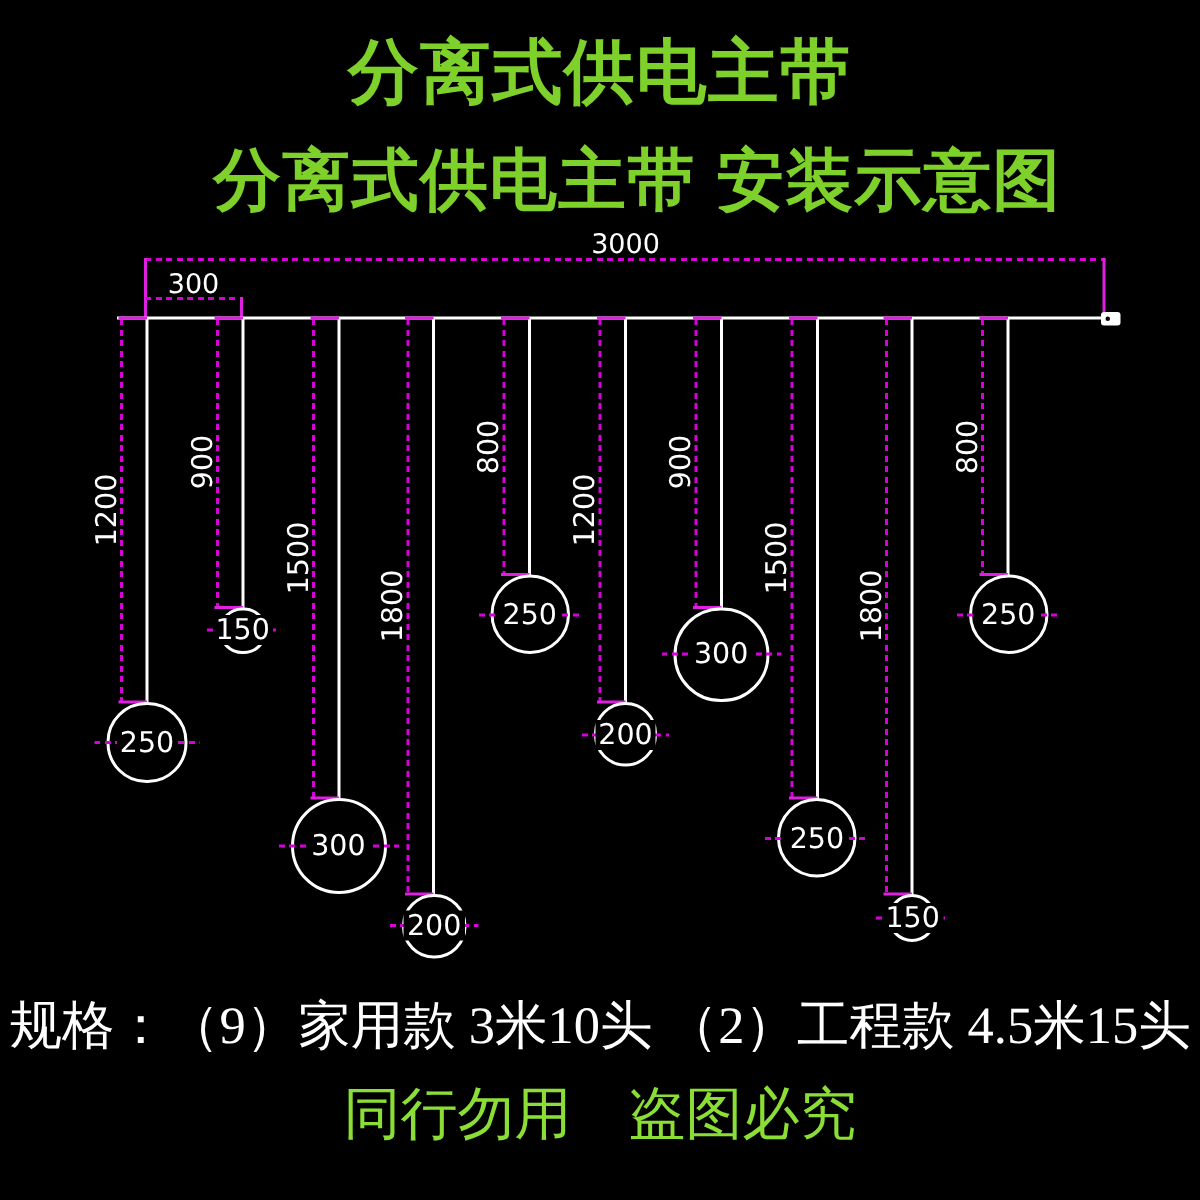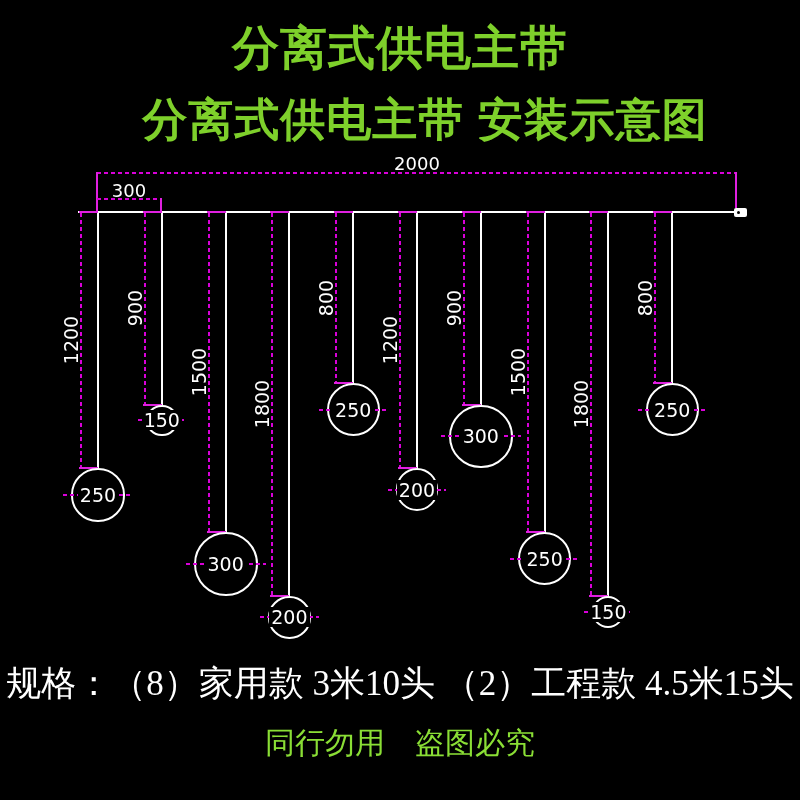--- a/index.html
+++ b/index.html
@@ -13,33 +13,33 @@
   .mg-solid{background:#e020e0;}
   .wire{width:2px;background:#ffffff;}
   .num{color:#ffffff;font-size:18px;white-space:nowrap;transform:translate(-50%,-50%);}
   .dim-label{color:#ffffff;font-size:19px;white-space:nowrap;transform:translate(-50%,-50%) rotate(-90deg);}
   .ball{border:2px solid #ffffff;border-radius:50%;background:#000;box-sizing:border-box;display:flex;align-items:center;justify-content:center;}
   .ball-label{position:relative;z-index:2;color:#ffffff;font-size:19px;background:#000;padding:0 2px;white-space:nowrap;line-height:20px;}
   .dia-dash{z-index:1;}
   #belt-connector{background:#ffffff;border-radius:2px;}
   #connector-dot{background:#000;border-radius:50%;}
   #spec-text{top:663px;left:0;width:100%;text-align:center;color:#ffffff;font-size:35px;line-height:42px;font-family:"Liberation Serif",serif;white-space:pre;}
-  #watermark-text{top:726px;left:0;width:100%;text-align:center;font-size:30px;line-height:34px;font-family:"Liberation Serif",serif;white-space:pre;}
+  #watermark-text{top:726px;left:0;width:100%;text-align:center;font-size:38px;line-height:34px;font-family:"Liberation Serif",serif;white-space:pre;}
 </style>
 </head>
 <body style="background: rgb(0, 0, 0);">
 
 <div class="abs title" id="title-line1" style="color: rgb(126, 208, 43);">分离式供电主带</div>
 <div class="abs title" id="title-line2" style="color: rgb(126, 208, 43);">分离式供电主带 安装示意图</div>
 
 <div class="abs" id="diagram">
   <div class="abs mg-dash-h" style="left:97px;top:172px;width:640px;"></div>
   <div class="abs mg-solid" style="left:96px;top:172px;width:2px;height:40px;"></div>
   <div class="abs mg-solid" style="left:735px;top:172px;width:2px;height:36px;"></div>
-  <div class="abs num" style="left:417px;top:163px;">2000</div>
+  <div class="abs num" style="left:417px;top:163px;">3000</div>
 
   <div class="abs mg-dash-h" style="left:97px;top:198px;width:65px;"></div>
   <div class="abs mg-solid" style="left:160px;top:198px;width:2px;height:14px;"></div>
   <div class="abs num" style="left:129px;top:190px;">300</div>
 
   <div class="abs" style="left:78px;top:211px;width:658px;height:2px;background:#ffffff;"></div>
   <div class="abs" id="belt-connector" style="left:734px;top:208px;width:13px;height:9px;"></div>
   <div class="abs" id="connector-dot" style="left:737px;top:211px;width:3px;height:3px;"></div>
 
   <div id="lights">
@@ -129,14 +129,14 @@
       <div class="abs mg-solid" style="left: 653.2px; top: 211px; width: 19px; height: 2px;"></div>
       <div class="abs mg-solid" style="left: 653.2px; top: 382.24px; width: 19px; height: 2px;"></div>
       <div class="abs ball" style="left: 645.6px; top: 383.24px; width: 53.2px; height: 53.2px;">
         <span class="ball-label">250</span>
       </div>
       <div class="abs mg-dash-h dia-dash" style="left: 637.6px; top: 408.84px; width: 69.2px;"></div>
       <div class="abs dim-label" style="left: 645.2px; top: 297.62px;">800</div>
     </div>
 </div>
 
-<div class="abs" id="spec-text">规格：（8）家用款 3米10头 （2）工程款 4.5米15头</div>
+<div class="abs" id="spec-text">规格：（9）家用款 3米10头 （2）工程款 4.5米15头</div>
 <div class="abs" id="watermark-text" style="color: rgb(138, 222, 53);">同行勿用　盗图必究</div>
 
 </body></html>

